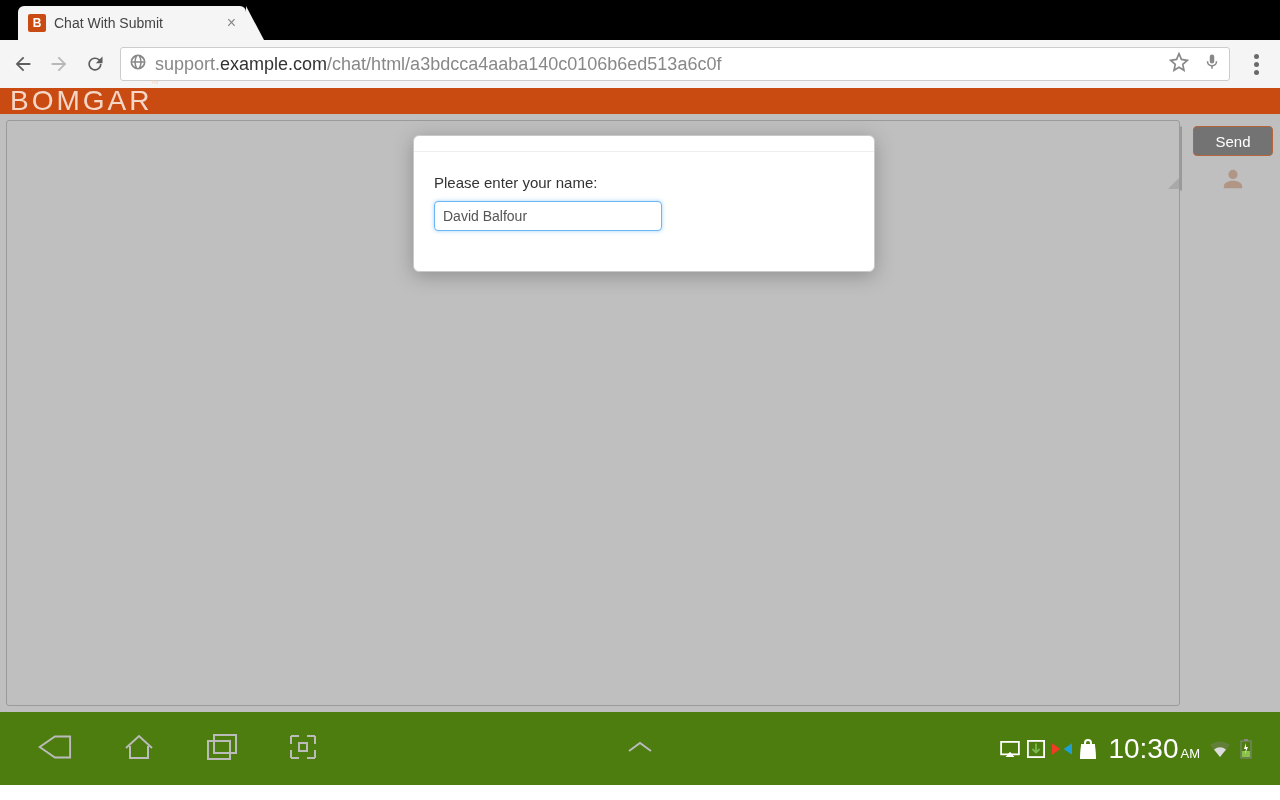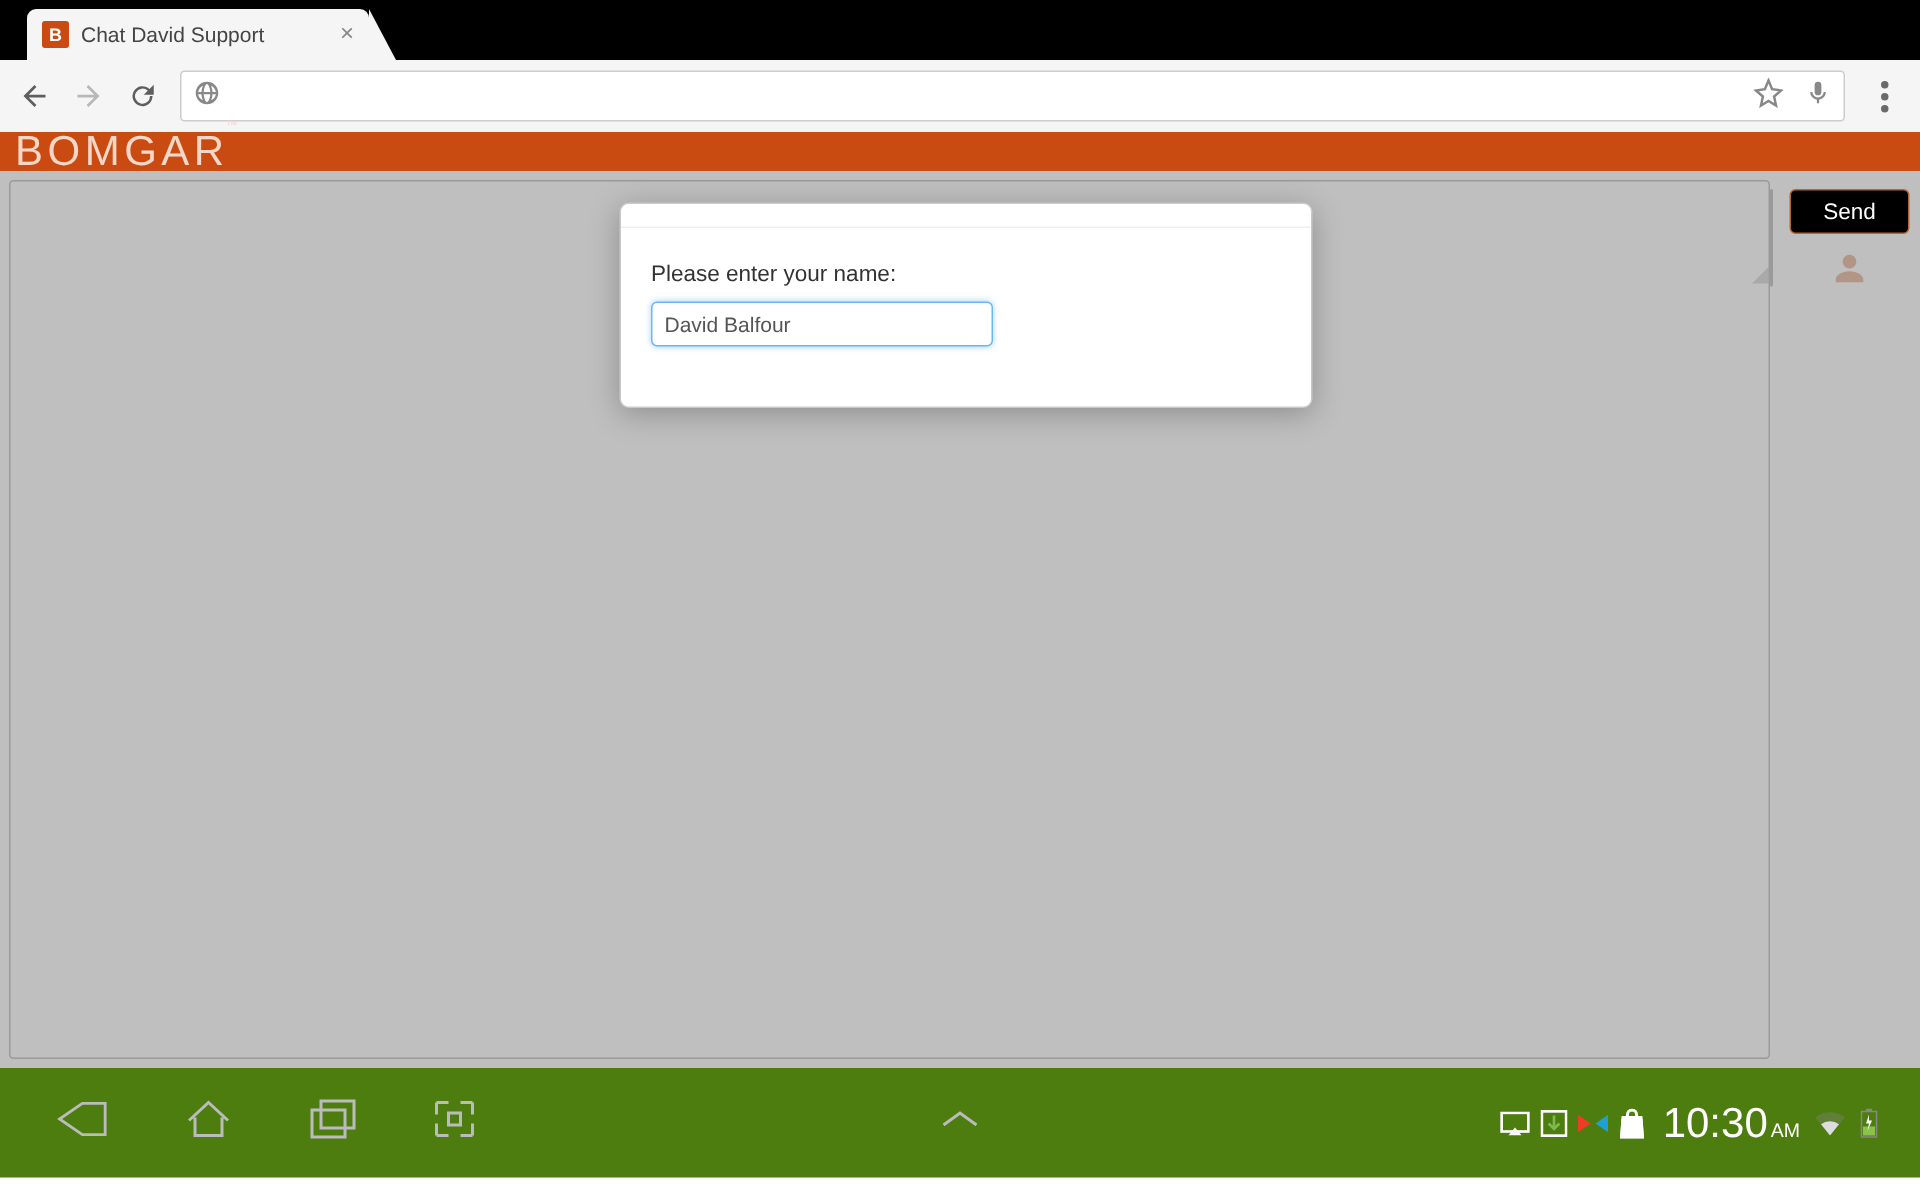--- a/index.html
+++ b/index.html
@@ -29,21 +29,21 @@
     .brand-text { font-family: 'Arial', sans-serif; font-weight: 300; font-size: 28px; letter-spacing: 3px; color: #f5d7c8; position: relative; }
     .brand-text sup { font-size: 8px; position: relative; top: -14px; left: -2px; }
 
     
     .content { position: relative; background: #bfbfbf; height: 598px; padding: 6px; display: flex; }
     .chat-main { flex: 1 1 auto; background: #bfbfbf; border: 1px solid #9a9a9a; border-radius: 3px; position: relative; }
     .chat-bottom { height: 65px; display: flex; gap: 10px; margin-top: 6px; }
     .chat-input { flex: 1 1 auto; background: #bfbfbf; border: 1px solid #9a9a9a; border-radius: 3px; position: relative; }
     .resize-grip { position: absolute; right: 2px; bottom: 1px; width: 0; height: 0; border-left: 11px solid transparent; border-bottom: 11px solid #8a8a8a; opacity: 0.4; }
     .send-col { width: 82px; display: flex; flex-direction: column; align-items: center; }
-    .send-btn { width: 80px; height: 30px; background: #000000; border: 1px solid #b3653c; border-radius: 4px; color: #fff; font-size: 15px; display: flex; align-items: center; justify-content: center; cursor: pointer; }
+    .send-btn { width: 80px; height: 30px; background: #737373; border: 1px solid #b3653c; border-radius: 4px; color: #fff; font-size: 15px; display: flex; align-items: center; justify-content: center; cursor: pointer; }
     .user-ico { margin-top: 12px; width: 22px; height: 22px; }
     .user-ico svg { fill: #b19686; }
 
     
     .modal { position: absolute; left: 406px; top: 14px; width: 462px; background: #fff; border: 1px solid #c9c9c9; border-radius: 6px; box-shadow: 0 4px 20px rgba(0,0,0,0.25); overflow: hidden; }
     .modal-head { height: 16px; border-bottom: 1px solid #eee; }
     .modal-body { padding: 22px 20px 40px 20px; }
     .modal-label { font-size: 15px; color: #333; margin-bottom: 10px; }
     .modal-input { width: 228px; height: 30px; border: 1px solid #6bb6f5; border-radius: 4px; padding: 0 8px; font-size: 14px; color: #555; outline: none; box-shadow: 0 0 4px rgba(107,182,245,0.6); }
     .modal-foot { background: #f3f3f3; border-top: 1px solid #e4e4e4; padding: 14px 16px; display: flex; justify-content: flex-end; }
@@ -60,21 +60,21 @@
     .clock { font-size: 28px; color: #fff; letter-spacing: 0px; margin-left: 4px; font-weight: 300; font-family: sans-serif; }
     .clock small { font-size: 13px; margin-left: 2px; }
   </style>
 </head>
 <body>
 
 <div class="browser-chrome">
   <div class="tabbar">
     <div class="tab">
       <span class="favicon">B</span>
-      <span>Chat David Support</span>
+      <span>Chat With Submit</span>
       <span class="tab-close">×</span>
     </div>
   </div>
 
   <div class="addrbar">
     <span class="navicon">
       <svg width="22" height="22" viewBox="0 0 24 24">
           <path d="M20 11H7.8l5.6-5.6L12 4l-8 8 8 8 1.4-1.4L7.8 13H20z"></path>
         </svg>
     </span>
@@ -86,20 +86,23 @@
     <span class="navicon">
       <svg width="20" height="20" viewBox="0 0 24 24">
           <path d="M17.6 6.4A8 8 0 1 0 20 12h-2a6 6 0 1 1-1.8-4.2L13 11h8V3z"></path>
         </svg>
     </span>
     <div class="urlbox">
       <span class="globe">
         <svg width="18" height="18" viewBox="0 0 24 24">
             <path d="M12 2a10 10 0 1 0 0 20 10 10 0 0 0 0-20zm7.9 9h-3a16 16 0 0 0-1.3-5.5A8 8 0 0 1 19.9 11zM12 4c1 0 2.5 2.6 2.9 7H9.1C9.5 6.6 11 4 12 4zM8.4 5.5A16 16 0 0 0 7.1 11H4.1a8 8 0 0 1 4.3-5.5zM4.1 13h3c.1 2 .6 4 1.3 5.5A8 8 0 0 1 4.1 13zM12 20c-1 0-2.5-2.6-2.9-7h5.8c-.4 4.4-1.9 7-2.9 7zm3.6-1.5c.7-1.5 1.2-3.5 1.3-5.5h3a8 8 0 0 1-4.3 5.5z"></path>
           </svg>
+      </span>
+      <span class="urltext">
+        <span>support.</span><span class="dom">example.com</span><span>/chat/html/a3bdcca4aaba140c0106b6ed513a6c0f</span>
       </span>
       <span class="right">
         <span>
           <svg width="20" height="20" viewBox="0 0 24 24" fill="none" stroke="#888" stroke-width="2">
               <path d="M12 2l2.9 6.9L22 10l-5.5 4.8L18 22l-6-3.7L6 22l1.5-7.2L2 10l7.1-1.1z"></path>
             </svg>
         </span>
         <span>
           <svg width="18" height="18" viewBox="0 0 24 24" fill="#888">
               <path d="M12 14a3 3 0 0 0 3-3V5a3 3 0 0 0-6 0v6a3 3 0 0 0 3 3zm5-3a5 5 0 0 1-10 0H5a7 7 0 0 0 6 6.9V21h2v-3.1A7 7 0 0 0 19 11z"></path>

